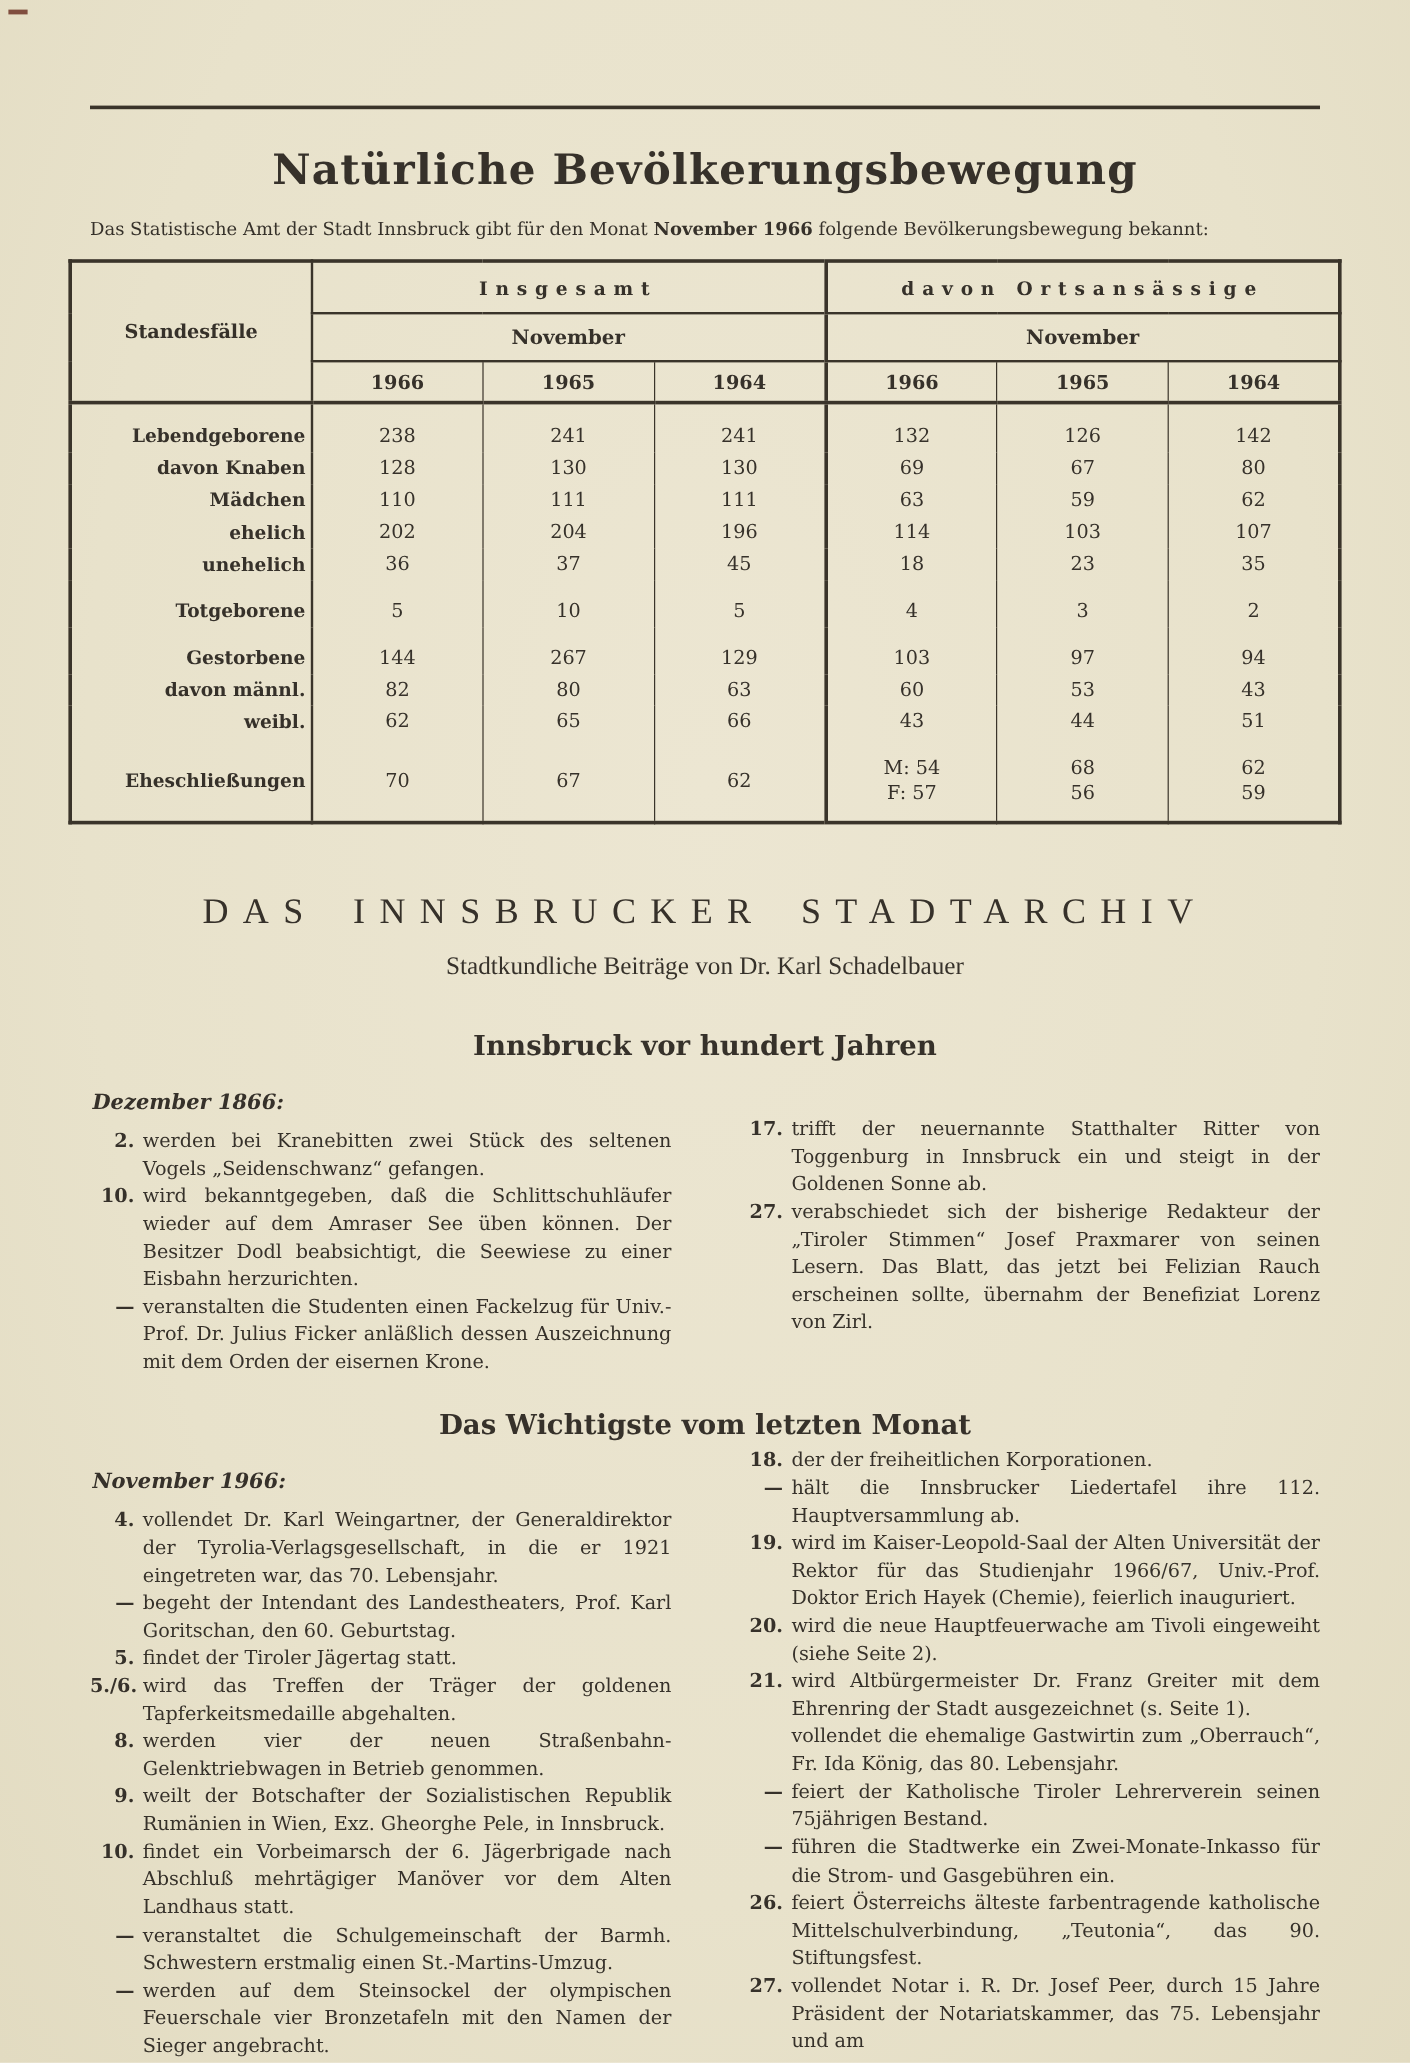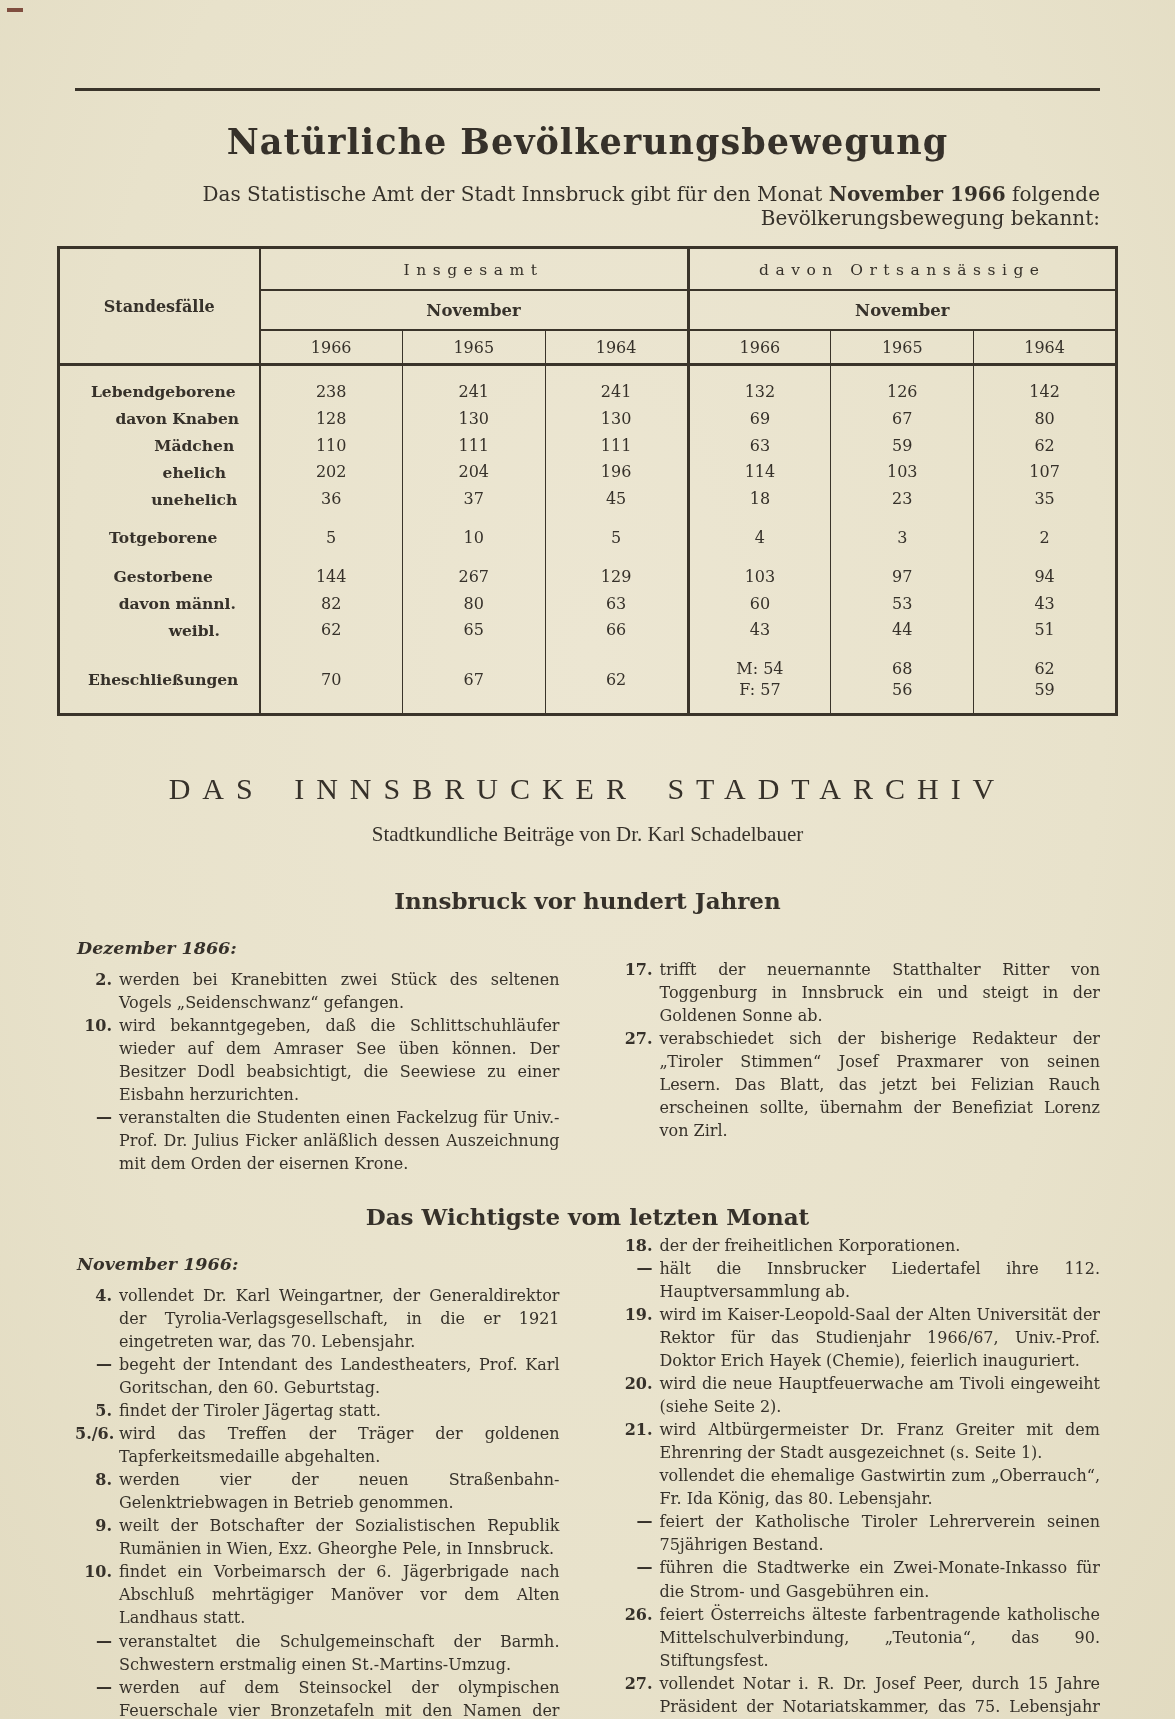--- a/index.html
+++ b/index.html
@@ -19,37 +19,37 @@
   .artifact{position:absolute;left:7px;top:8px;width:16px;height:4px;background:#6e3527;opacity:.85;}
   .sheet{padding:78px 75px 0 75px;}
 
   
   .runhead{display:flex;justify-content:space-between;align-items:baseline;font-size:19px;font-weight:bold;}
   .runhead .mid{font-size:20px;}
   .headrule{margin-top:10px;height:3px;background:var(--rule);border:none;}
 
   
   .art-title{margin-top:30px;text-align:center;font-size:35px;font-weight:bold;letter-spacing:1px;}
-  .art-intro{margin-top:20px;text-align:right;font-size:20px;}
+  .art-intro{margin-top:20px;text-align:left;font-size:15px;}
   .art-intro b{font-weight:bold;}
 
   
   table{width:calc(100% + 36px);margin-left:-18px;margin-top:16px;border-collapse:collapse;border:3px solid var(--rule);table-layout:fixed;}
   col.c-lab{width:19%;}
   th,td{color:var(--ink);}
-  th{font-weight:normal;}
+  th{font-weight:bold;}
   .grp{letter-spacing:.42em;font-size:15.5px;border-bottom:2px solid var(--rule);padding:12px 0 10px;}
   .mon{font-weight:bold;font-size:16.5px;border-bottom:2px solid var(--rule);padding:10px 0 9px;}
   .yr{font-size:16px;border-bottom:3px solid var(--rule);padding:7px 0 6px;text-align:center;}
   .lab-h{font-size:16px;border-bottom:3px solid var(--rule);text-align:center;font-weight:bold;}
   .v1{border-left:1px solid var(--rule);}
   .v2{border-left:2px solid var(--rule);}
   .v3{border-left:3px solid var(--rule);}
   tbody td{font-size:16px;padding:3px 4px;text-align:center;vertical-align:middle;line-height:1.3;}
-  tbody td.lab{text-align:center;font-weight:bold;font-size:15.5px;}
+  tbody td.lab{text-align:right;font-weight:bold;font-size:15.5px;}
   .ind0{padding-left:12px;}
   .ind1{padding-left:40px;}
   .ind2{padding-left:74px;}
   tbody tr:first-child td{padding-top:16px;}
   tbody tr.gap td{padding-top:15px;}
   tbody tr:last-child td{padding-bottom:12px;}
   td.b{font-weight:normal;}
 
   
   .archiv-title{margin-top:56px;text-align:center;font-family:"Liberation Serif",serif;font-weight:normal;

